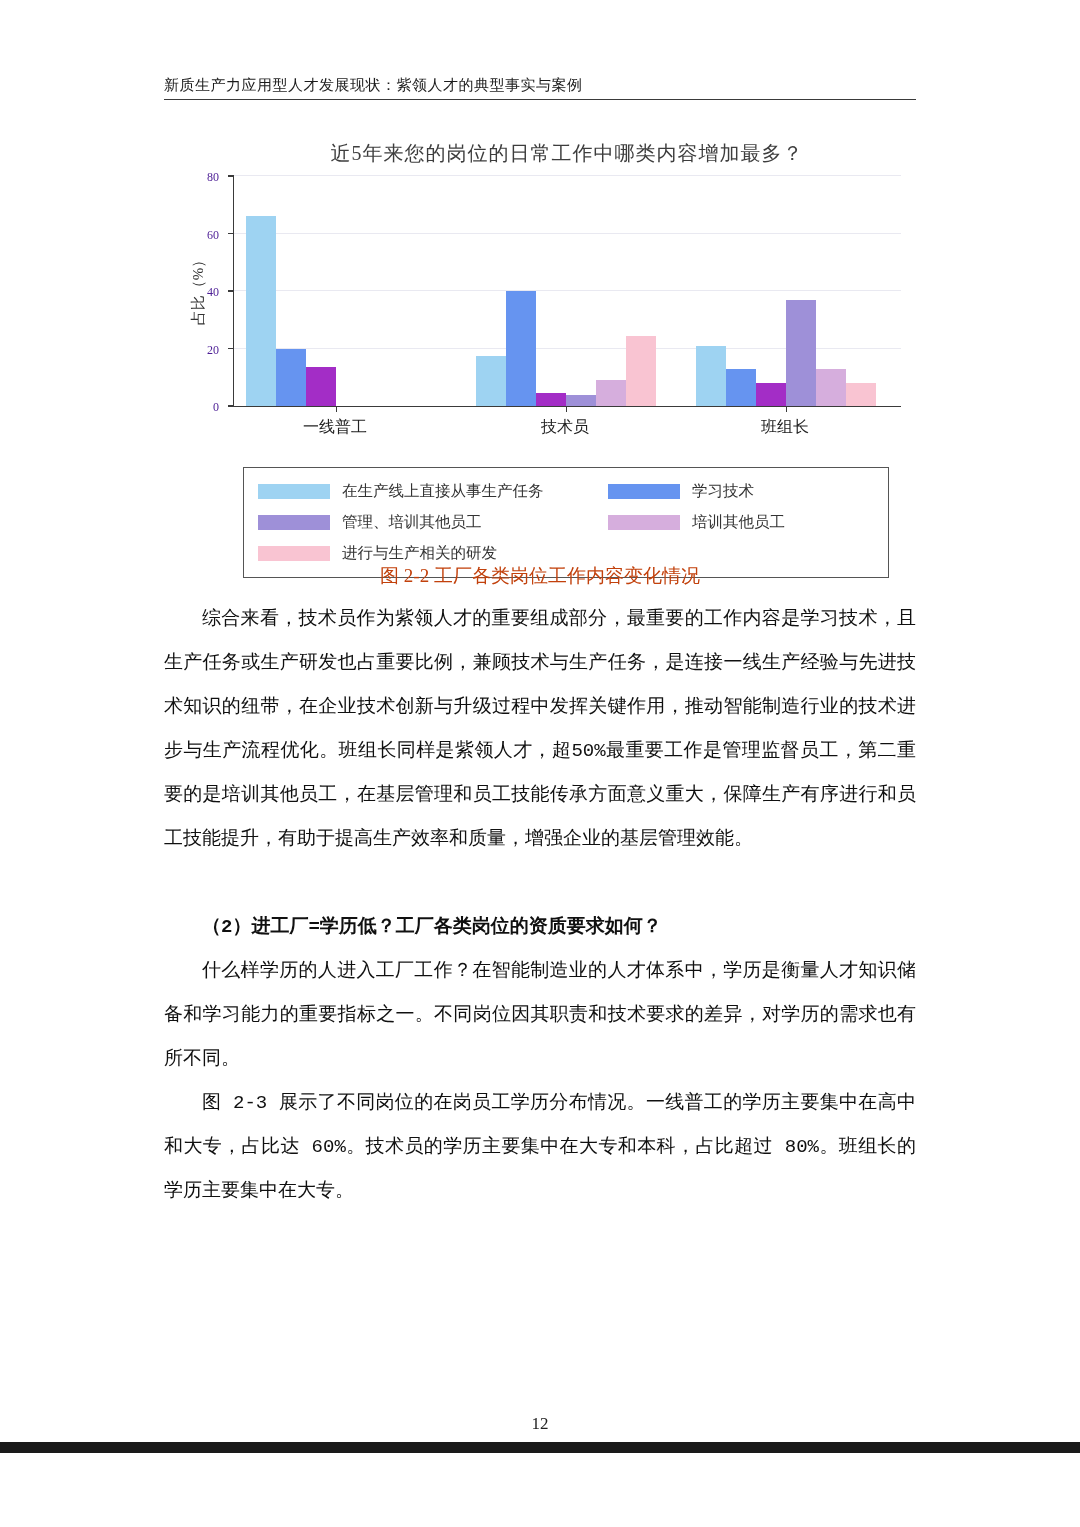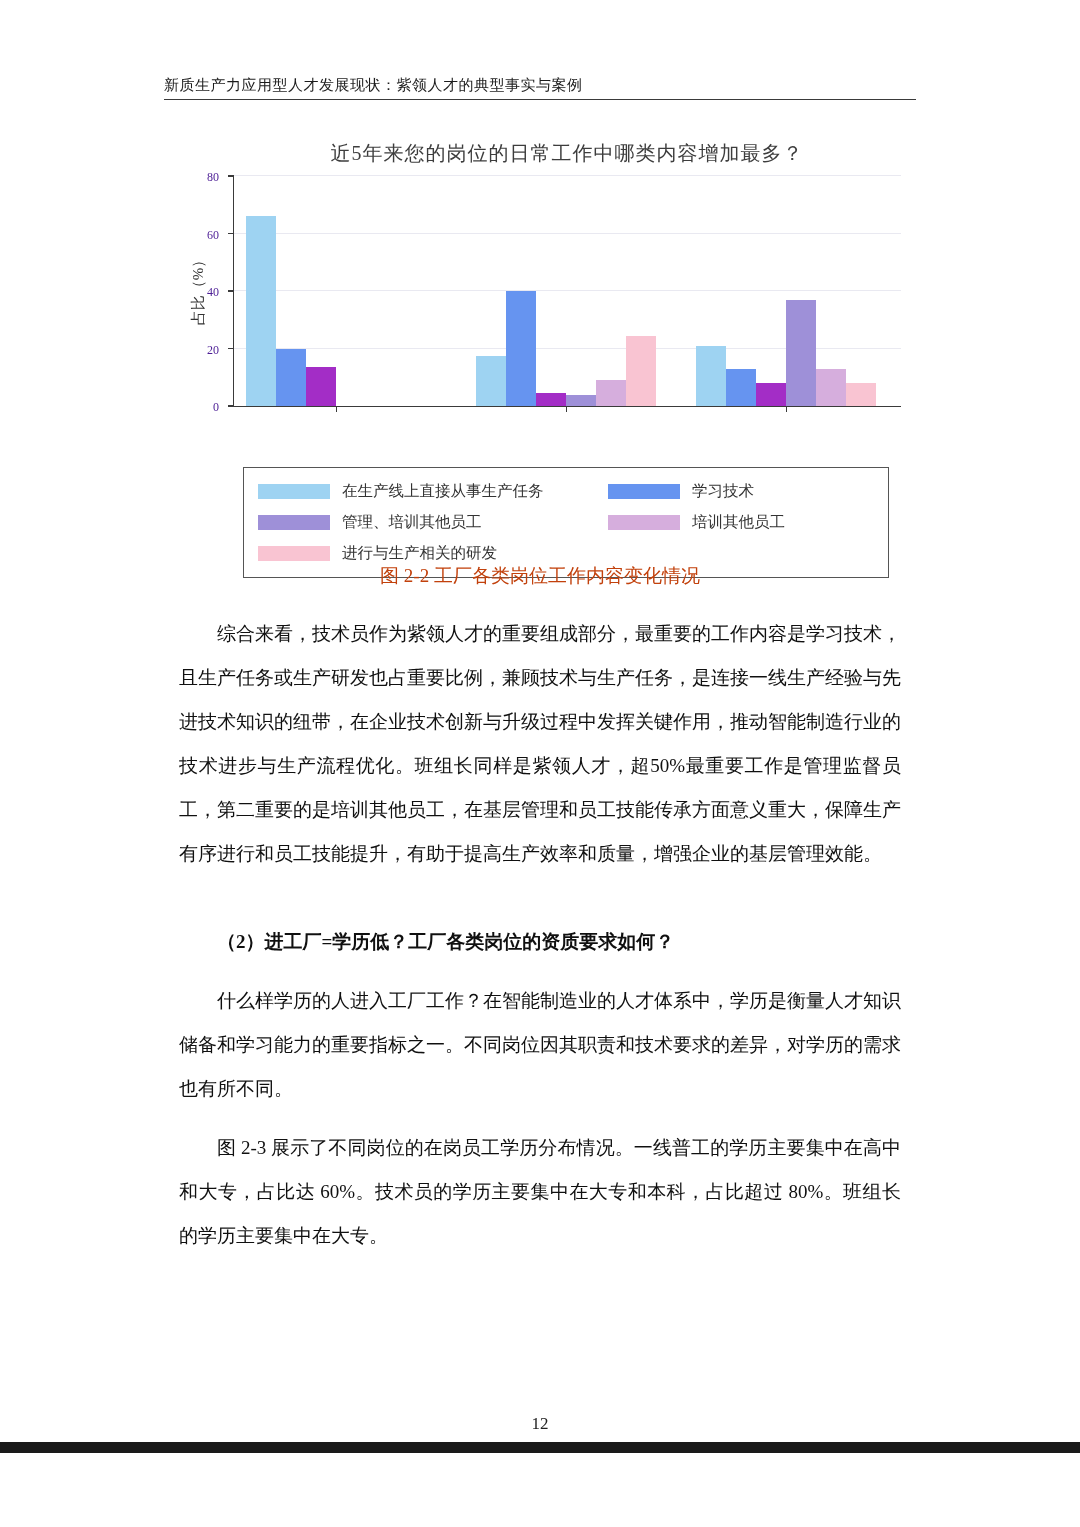--- a/index.html
+++ b/index.html
@@ -31,21 +31,21 @@
   .xlabels { position: absolute; left: 48px; top: 240px; width: 668px; height: 24px; }
   .x-category-label { position: absolute; text-align: center; font-size: 16px; color: #222; }
   .legend { margin-left: 58px; margin-top: 26px; width: 646px; border: 1.4px solid #555; padding: 13px 0 13px 14px; display: grid; grid-template-columns: 350px auto; row-gap: 10px; }
   .legend-item { display: flex; align-items: center; gap: 12px; }
   .legend-swatch { width: 72px; height: 15px; flex: none; }
   .legend-label { font-size: 15.5px; color: #333; }
 
   
   .figure-caption { position: absolute; left: 164px; top: 563px; width: 752px; text-align: center; font-weight: normal; font-size: 19px; color: #c2410c; }
   .body-text { position: absolute; left: 164px; top: 597px; width: 752px; font-size: 19px; line-height: 44px; color: #101010; text-align: justify; }
-  .body-text p { margin: 15px; text-indent: 2em; }
+  .body-text p { margin: 0; text-indent: 2em; font-family: Liberation Mono, monospace; }
   .body-text .section-heading { font-weight: bold; margin-top: 44px; }
 
   
   .page-number { position: absolute; left: 0; top: 1414px; width: 100%; text-align: center; font-size: 17px; color: #222; }
   .watermark { position: absolute; left: 40px; top: 1479px; display: flex; align-items: center; gap: 8px; color: #cdd1d7; font-size: 23px; font-family: "Liberation Sans", "DejaVu Sans", sans-serif; }
   .wechat-footer { position: absolute; right: 68px; top: 1470px; display: flex; align-items: center; gap: 14px; color: #000000; font-size: 28px; letter-spacing: 1px; font-family: "Liberation Sans", "DejaVu Sans", sans-serif; }
   .bottom-bar { position: absolute; left: 0; bottom: 0; width: 100%; height: 11px; background: #1a1a1a; }
 </style>
 </head>
 <body>
@@ -97,20 +97,25 @@
           <div class="bar-group" style="left: 462px; width: 180px;">
             <div class="bar" title="班组长 · 在生产线上直接从事生产任务：21%" style="height: 60.375px; background: rgb(158, 211, 242);"></div>
             <div class="bar" title="班组长 · 学习技术：13%" style="height: 37.375px; background: rgb(102, 148, 240);"></div>
             <div class="bar" title="班组长 · 向上级汇报：8%" style="height: 23px; background: rgb(163, 45, 198);"></div>
             <div class="bar" title="班组长 · 管理、监督其他员工：37%" style="height: 106.375px; background: rgb(158, 144, 216);"></div>
             <div class="bar" title="班组长 · 培训其他员工：13%" style="height: 37.375px; background: rgb(214, 174, 221);"></div>
             <div class="bar" title="班组长 · 进行与生产相关的研发：8%" style="height: 23px; background: rgb(249, 196, 210);"></div>
           </div>
           <div class="xtick-mark" style="left: 552px;"></div>
         </div>
+      <div class="xlabels" id="xlabels">
+          <div class="x-category-label" style="left: 12px; width: 180px;">一线普工</div>
+          <div class="x-category-label" style="left: 242px; width: 180px;">技术员</div>
+          <div class="x-category-label" style="left: 462px; width: 180px;">班组长</div>
+        </div>
     </div>
     <div class="legend" id="legend">
         <div class="legend-item">
           <span class="legend-swatch" style="background: rgb(158, 211, 242);"></span>
           <span class="legend-label">在生产线上直接从事生产任务</span>
         </div>
         <div class="legend-item">
           <span class="legend-swatch" style="background: rgb(102, 148, 240);"></span>
           <span class="legend-label">学习技术</span>
         </div>

